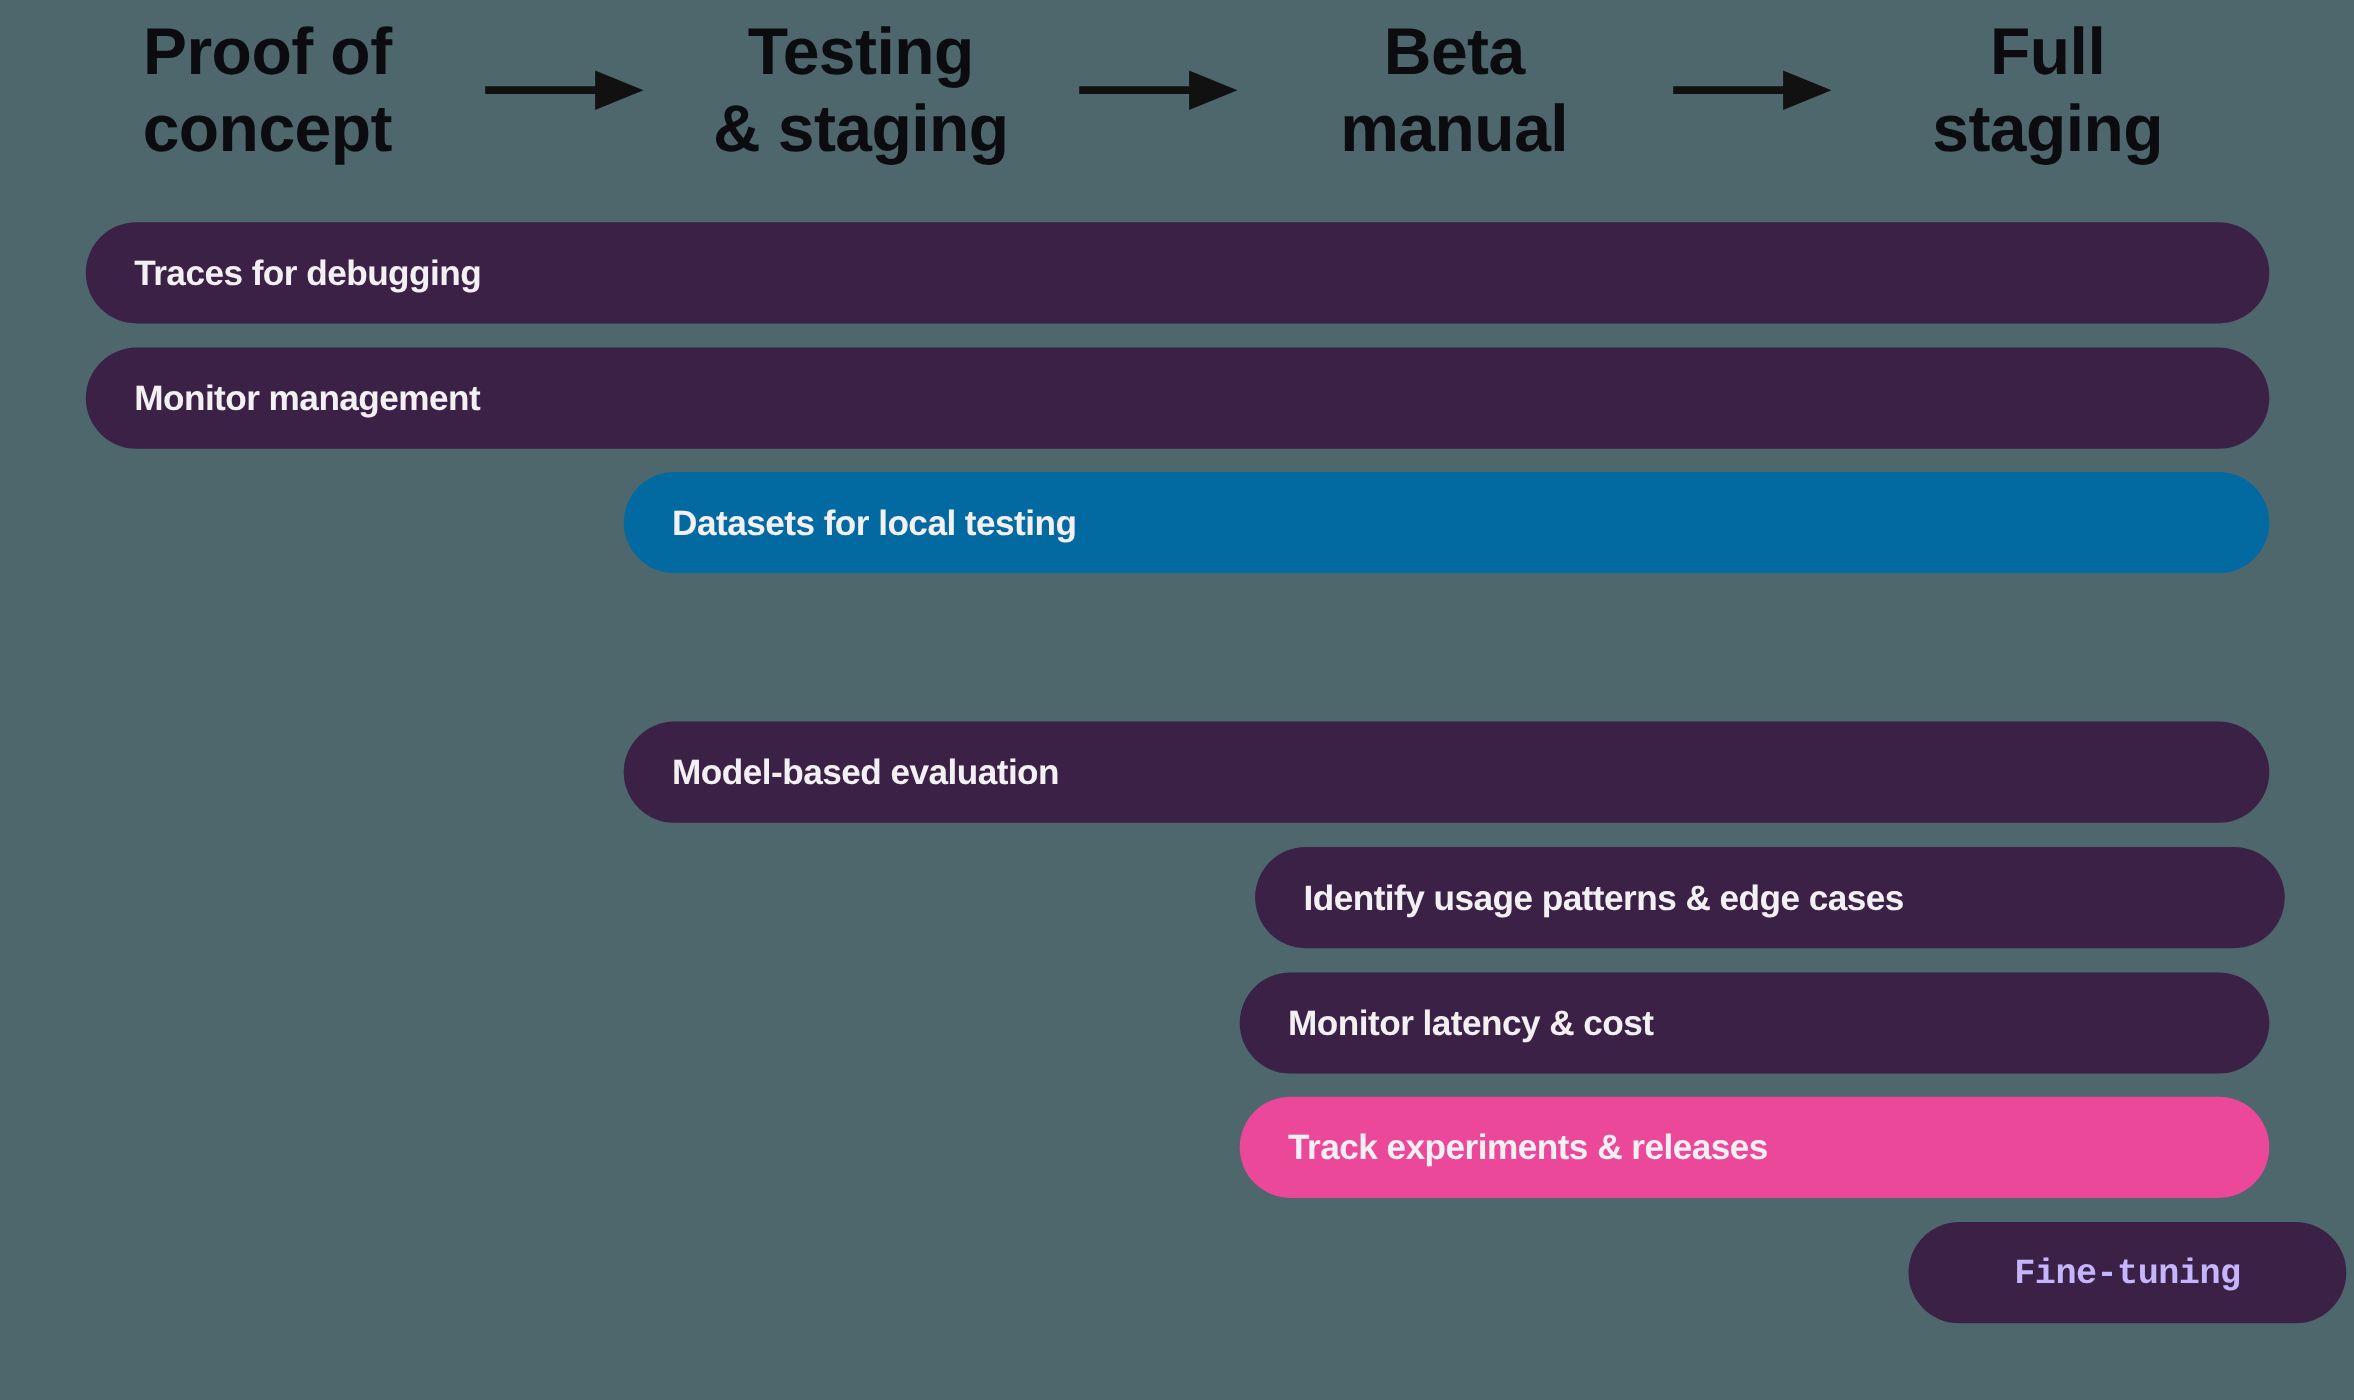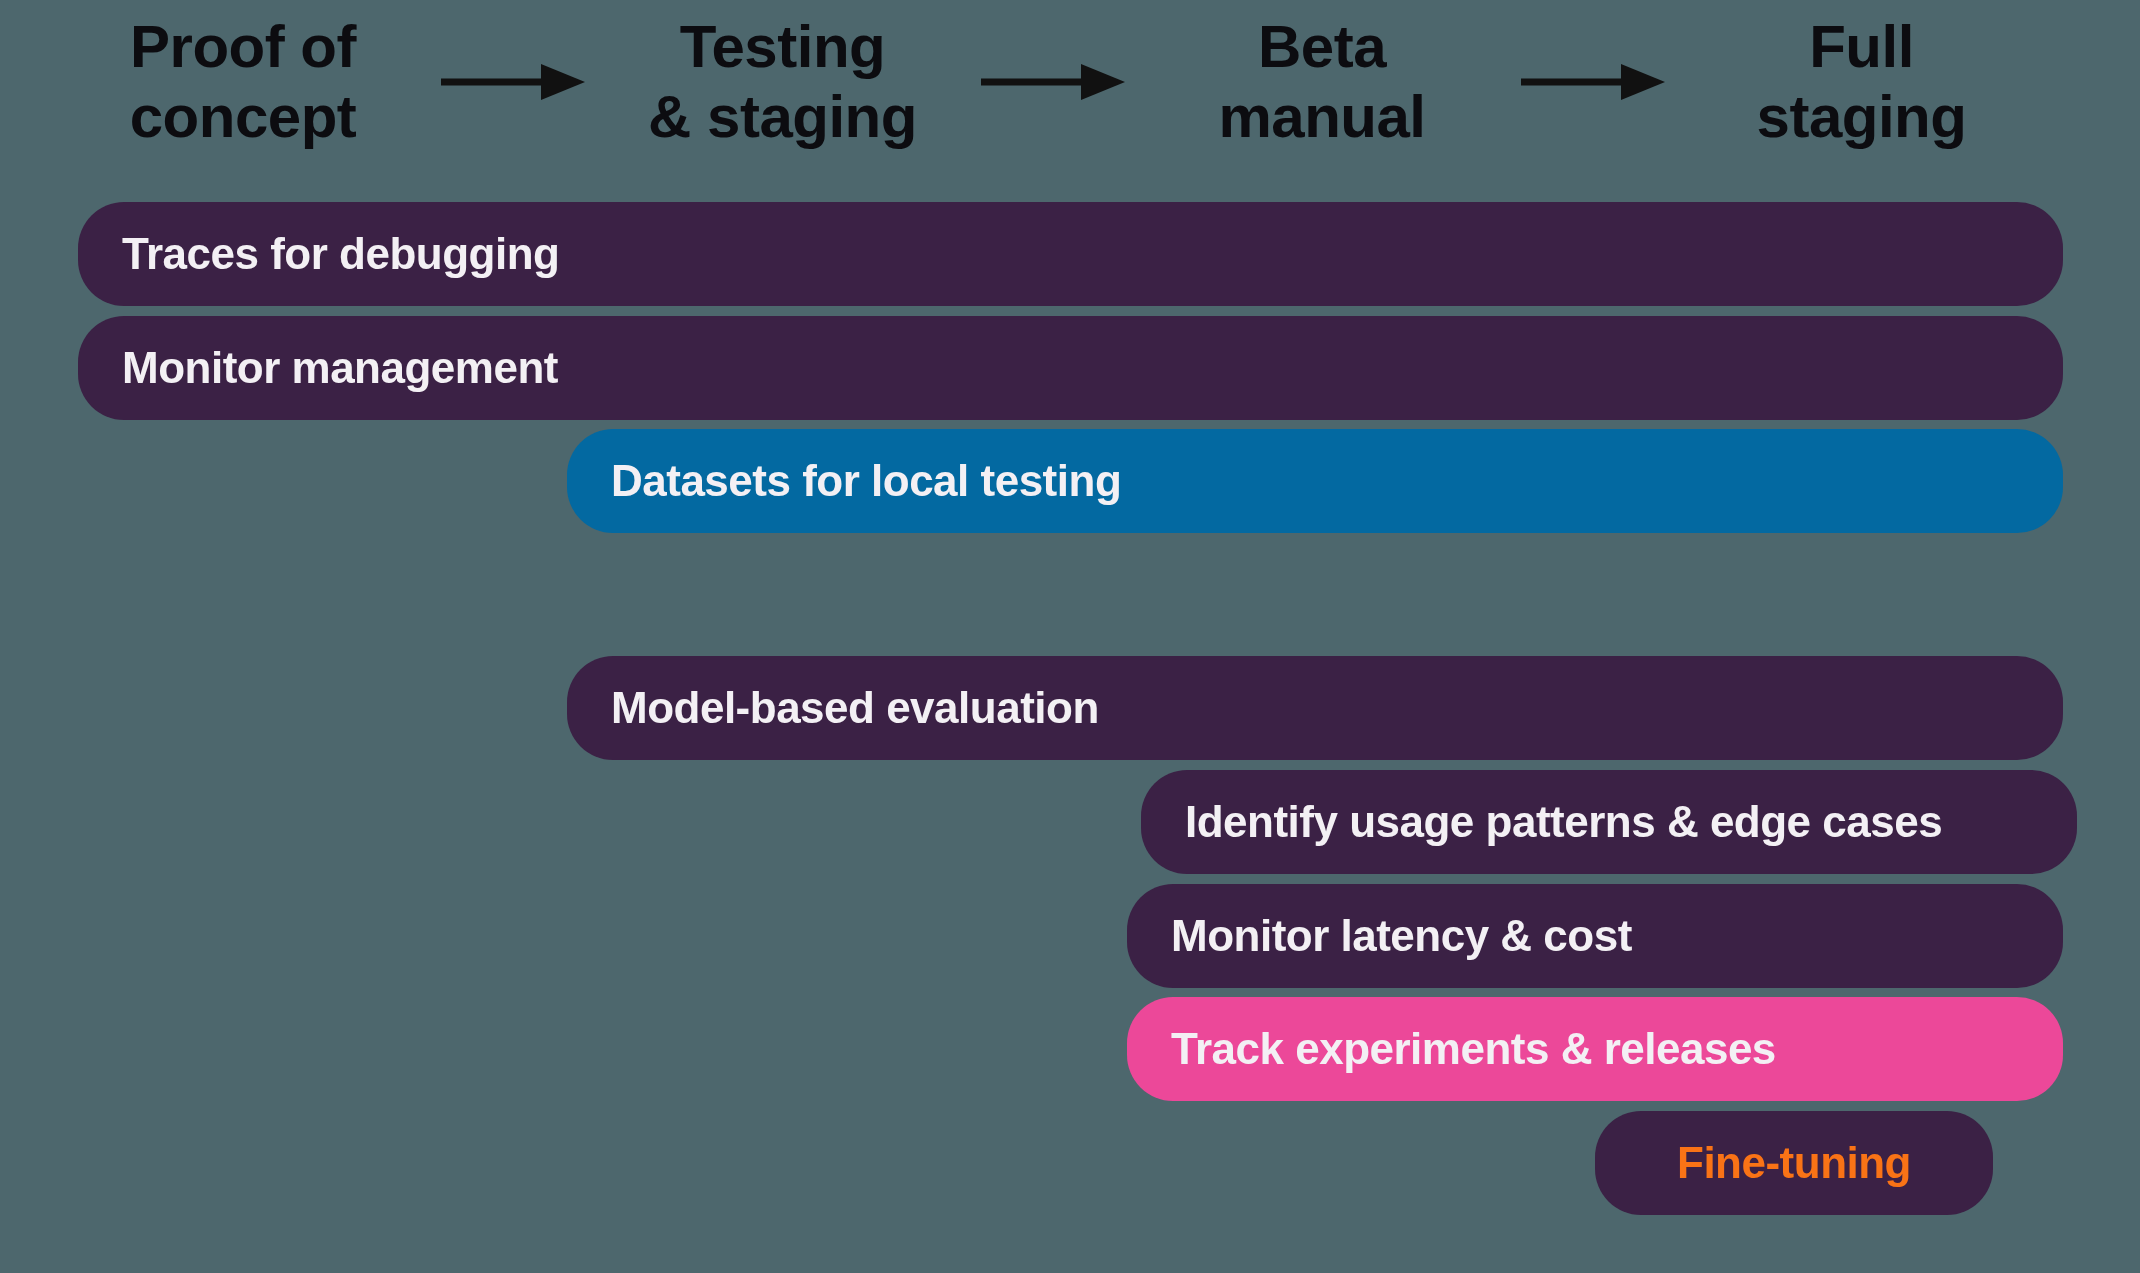--- a/index.html
+++ b/index.html
@@ -28,25 +28,25 @@
     white-space: pre-line;
   }
   .flow-arrow {
     position: absolute;
     top: 62px;
     width: 144px;
     height: 40px;
   }
   .bar {
     position: absolute;
-    height: 104px;
+    height: 92px;
     background: #3b2145;
     border-radius: 46px;
     color: #f3f0f4;
-    font-size: 44px;
+    font-size: 32px;
     font-weight: 700;
     letter-spacing: -0.5px;
     display: flex;
     align-items: center;
     white-space: nowrap;
     box-sizing: border-box;
     padding: 0 44px;
   }
   .bar.align-left   { justify-content: flex-start; }
   .bar.align-center { justify-content: center; }
@@ -90,16 +90,16 @@
     </div>
     <div class="bar align-left" style="left: 1141px; top: 770px; width: 936px; background: rgb(59, 33, 69); color: rgb(243, 240, 244);">
       <span>Identify usage patterns &amp; edge cases</span>
     </div>
     <div class="bar align-left" style="left: 1127px; top: 884px; width: 936px; background: rgb(59, 33, 69); color: rgb(243, 240, 244);">
       <span>Monitor latency &amp; cost</span>
     </div>
     <div class="bar align-left" style="left: 1127px; top: 997px; width: 936px; background: #ec4899; color: rgb(243, 240, 244);">
       <span>Track experiments &amp; releases</span>
     </div>
-    <div class="bar align-center" style="left: 1595px; top: 1111px; width: 398px; background: rgb(59, 33, 69); color: #f97316;">
+    <div class="bar align-center" style="left: 1735px; top: 1111px; width: 398px; background: rgb(59, 33, 69); color: #c4b5fd; font-family: Liberation Mono, monospace;">
       <span>Fine-tuning</span>
     </div>
   </div>
 
 </body></html>

